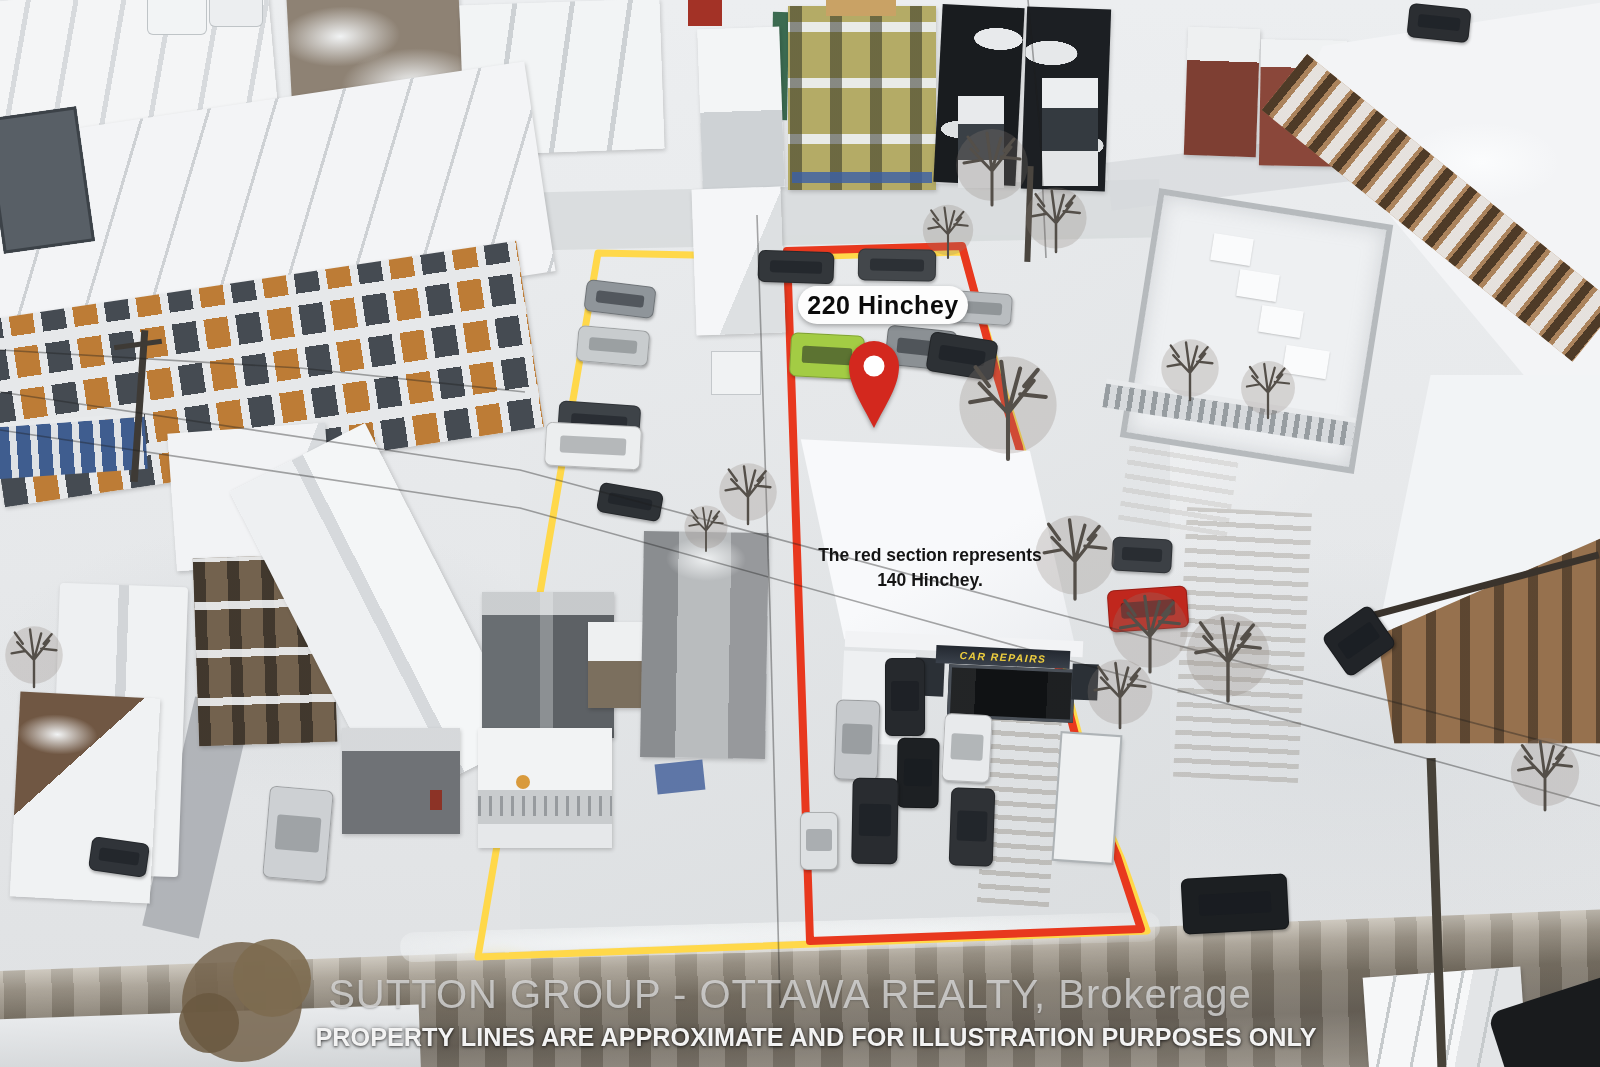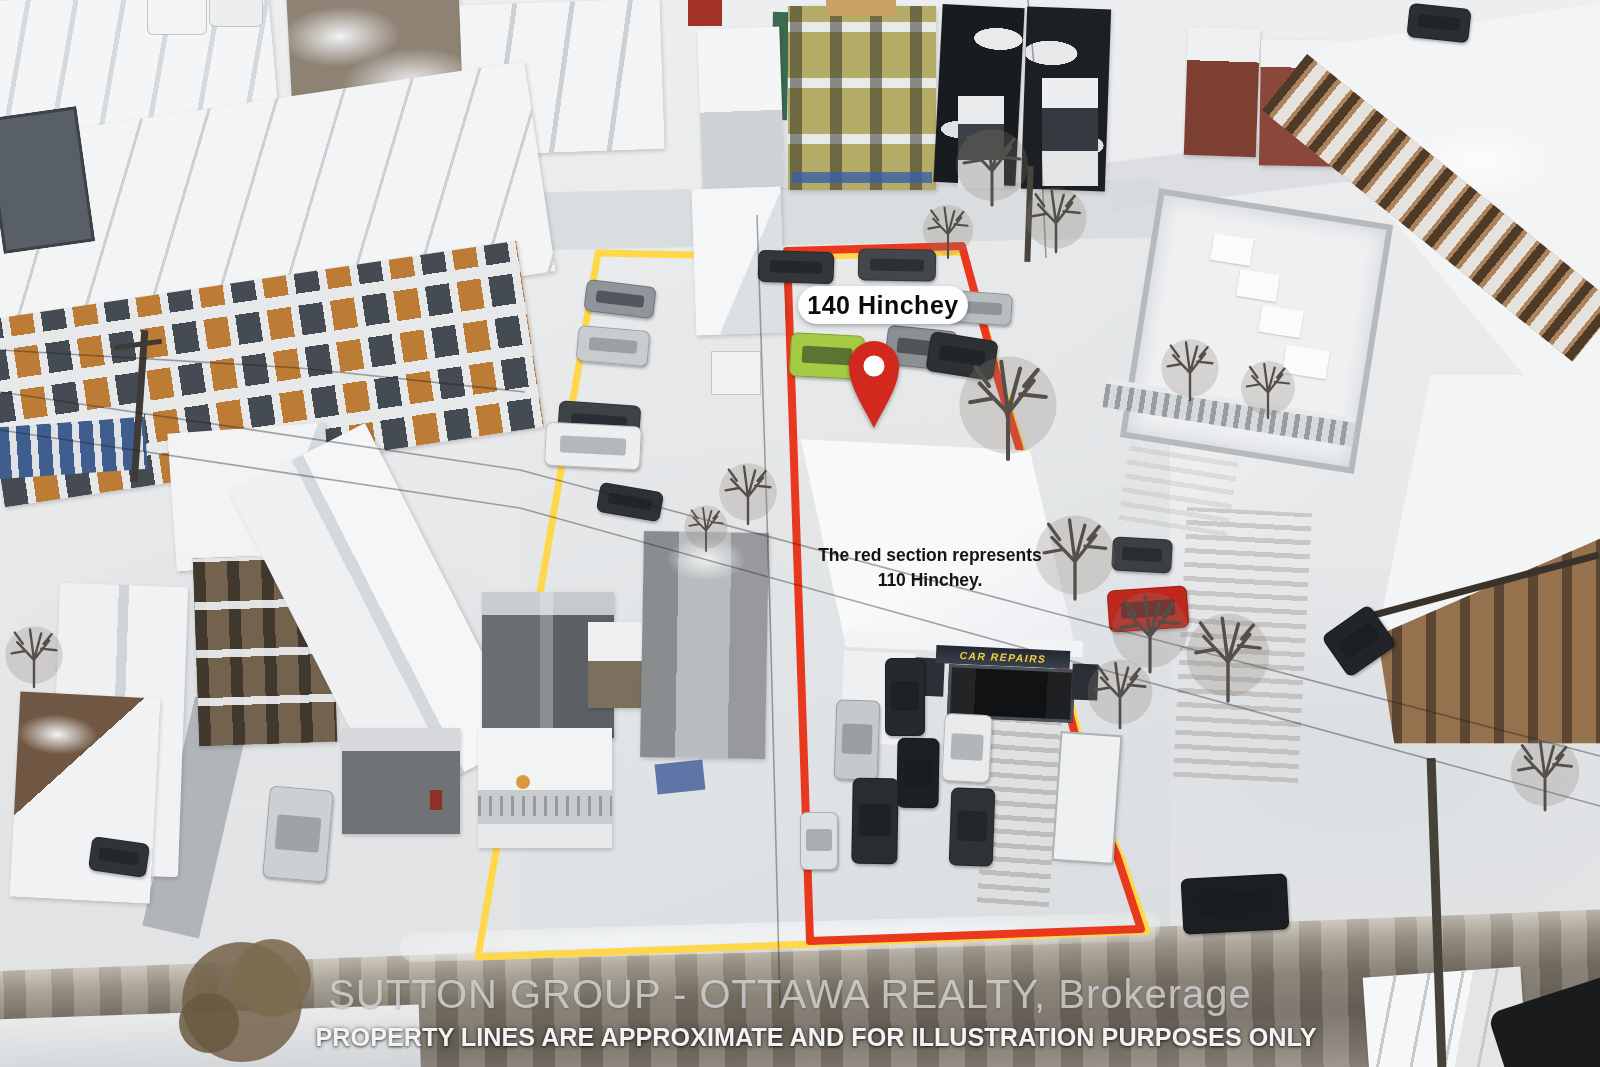--- a/index.html
+++ b/index.html
@@ -245,23 +245,23 @@
     <use href="#tree" transform="translate(1545,772) scale(0.95)"></use>
     <use href="#bush" transform="translate(242,1002) scale(1.5)"></use>
   </svg>
 
   <svg class="ab" style="left:846px;top:332px;filter:drop-shadow(0 2px 2px rgba(0,0,0,.35));z-index:62;" width="62" height="100">
     <path d="M28 96 C15 70 3 54 3 34 A25 25 0 1 1 53 34 C53 54 41 70 28 96 Z" fill="#d3281e"></path>
     <circle cx="28" cy="34" r="10.5" fill="#ffffff"></circle>
   </svg>
 
   <div class="ab pill">
-    <span>140 Hinchey</span>
+    <span>220 Hinchey</span>
   </div>
   <div class="ab note">
     <div>The red section represents</div>
-    <div>110 Hinchey.</div>
+    <div>140 Hinchey.</div>
   </div>
 
   <div class="ab sutton">SUTTON GROUP - OTTAWA REALTY, Brokerage</div>
   <div class="ab disclaimer">PROPERTY LINES ARE APPROXIMATE AND FOR ILLUSTRATION PURPOSES ONLY</div>
 
 </div>
 
 </body></html>

